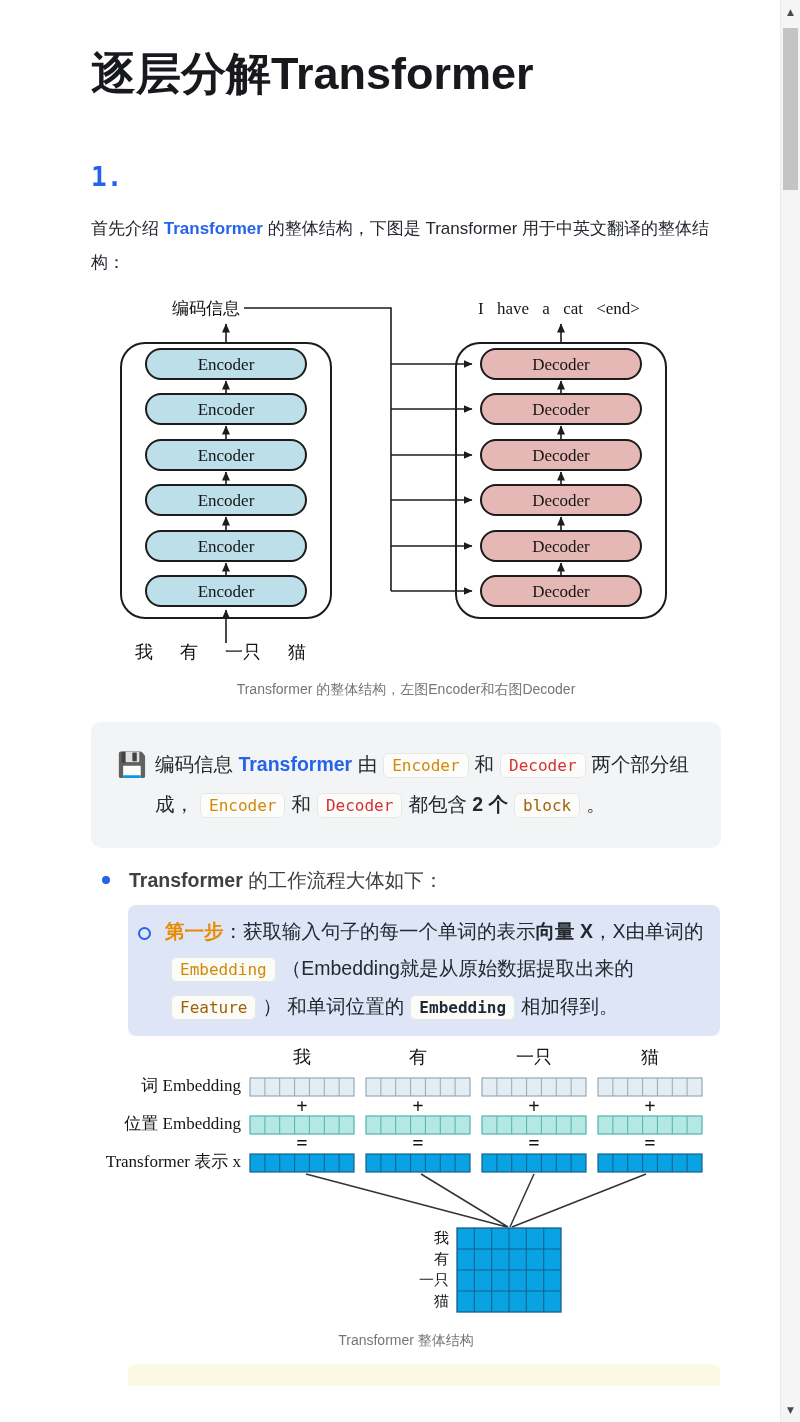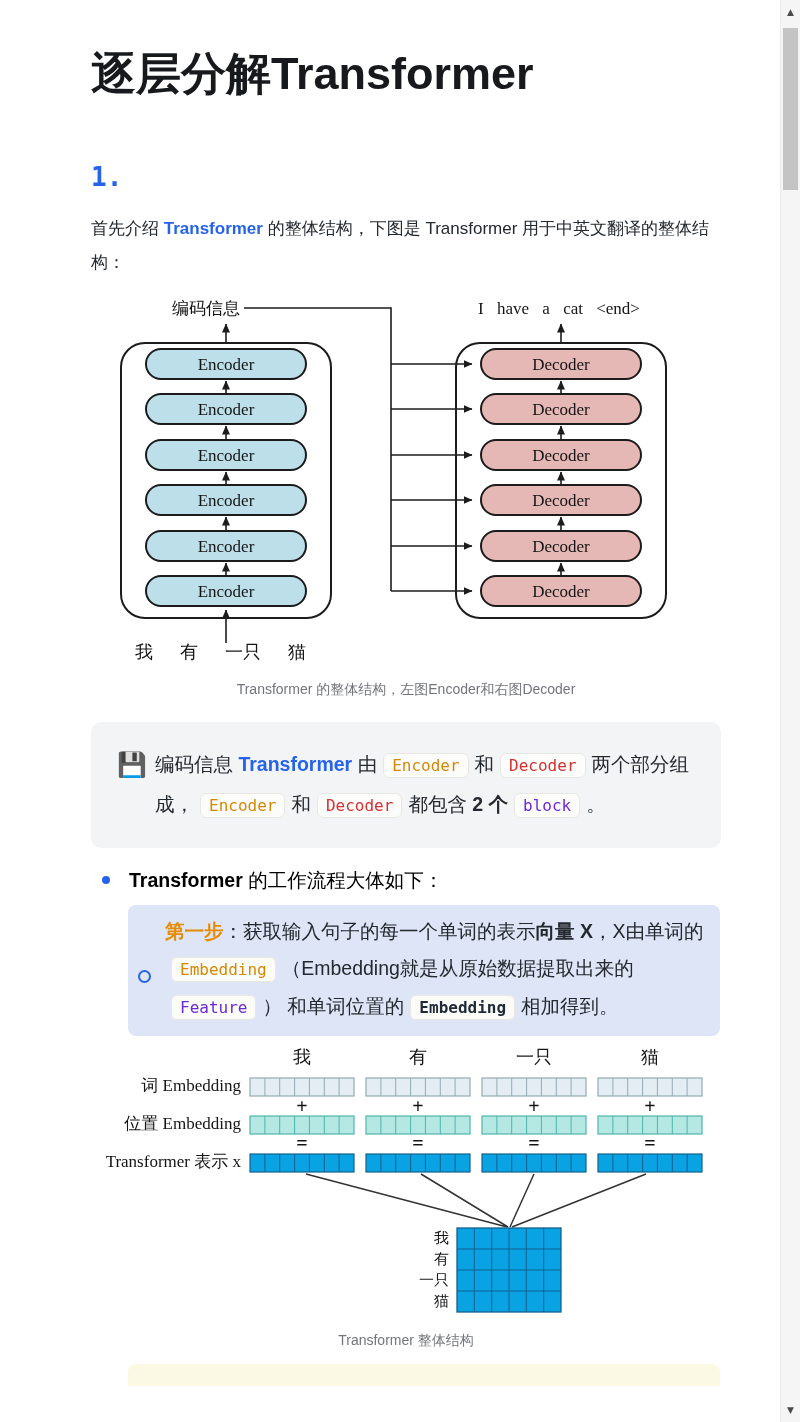--- a/index.html
+++ b/index.html
@@ -38,35 +38,35 @@
   }
   .callout-icon{font-size:24px;line-height:39px;width:38px;flex:0 0 38px;}
   .callout-text{font-size:19.5px;line-height:39px;color:#24292f;}
   code{
     font-family:"DejaVu Sans Mono",monospace;font-size:16px;
     background:#fcfcfb;border:1px solid #e7e7e4;border-radius:6px;
     padding:2px 8px;margin:0 6px;white-space:nowrap;
   }
   .c-orange{color:#d48806;}
   .c-red{color:#d43030;}
-  .c-blue{color:#6d28d9;}
+  .c-blue{color:#a16207;}
   .c-dark{color:#1f2937;font-weight:700;}
   
   .bullet-row{margin:17px 0 0 11px;display:flex;align-items:flex-start;}
   .disc{
     width:8px;height:8px;border-radius:50%;background:#2563eb;
     margin:11px 19px 0 0;flex:0 0 8px;
   }
-  .bullet-text{font-size:19.5px;line-height:30px;color:#000000;}
+  .bullet-text{font-size:19.5px;line-height:30px;color:#404040;}
   .bullet-text b{font-weight:800;}
   
   .step-box{
     margin:10px 0 0 37px;width:592px;box-sizing:border-box;
     background:#dde5f6;border-radius:8px;
-    padding:8px 16px 10px 10px;display:flex;align-items:center;
+    padding:8px 16px 10px 10px;display:flex;align-items:flex-start;
   }
   .circle-marker{
     width:9px;height:9px;border-radius:50%;border:2px solid #2563eb;
     margin:14px 14px 0 0;flex:0 0 9px;background:transparent;
   }
   .step-text{font-size:19.5px;line-height:37px;color:#24292f;}
   .step-label{color:#e78b00;font-weight:800;}
   .step-text code{background:#fbfbf8;}
   
   .yellow-strip{

